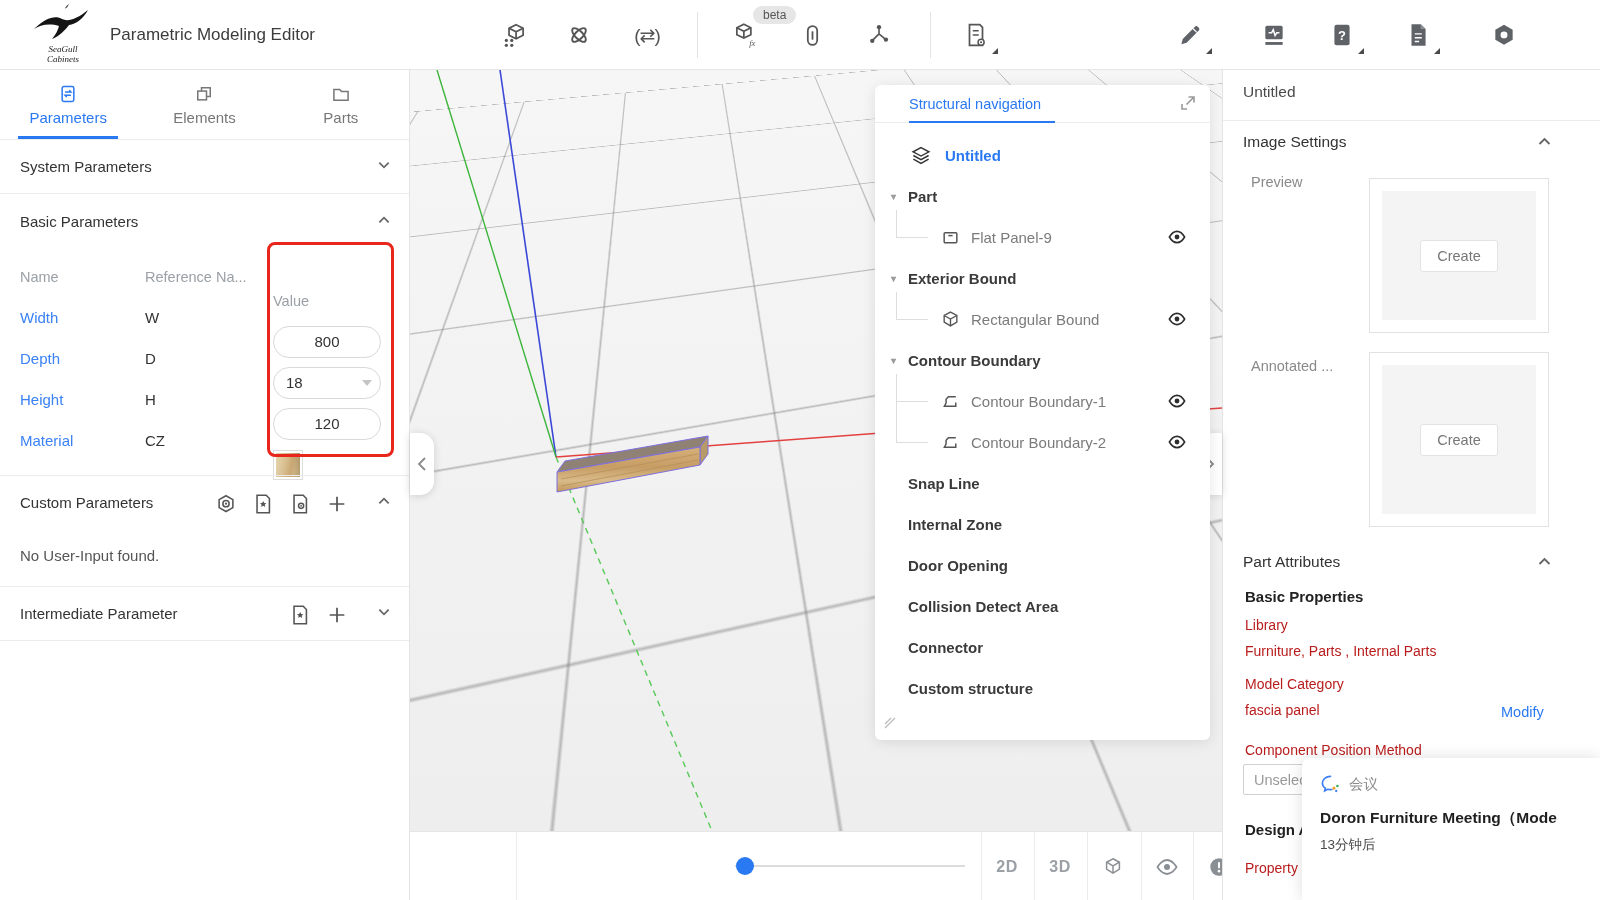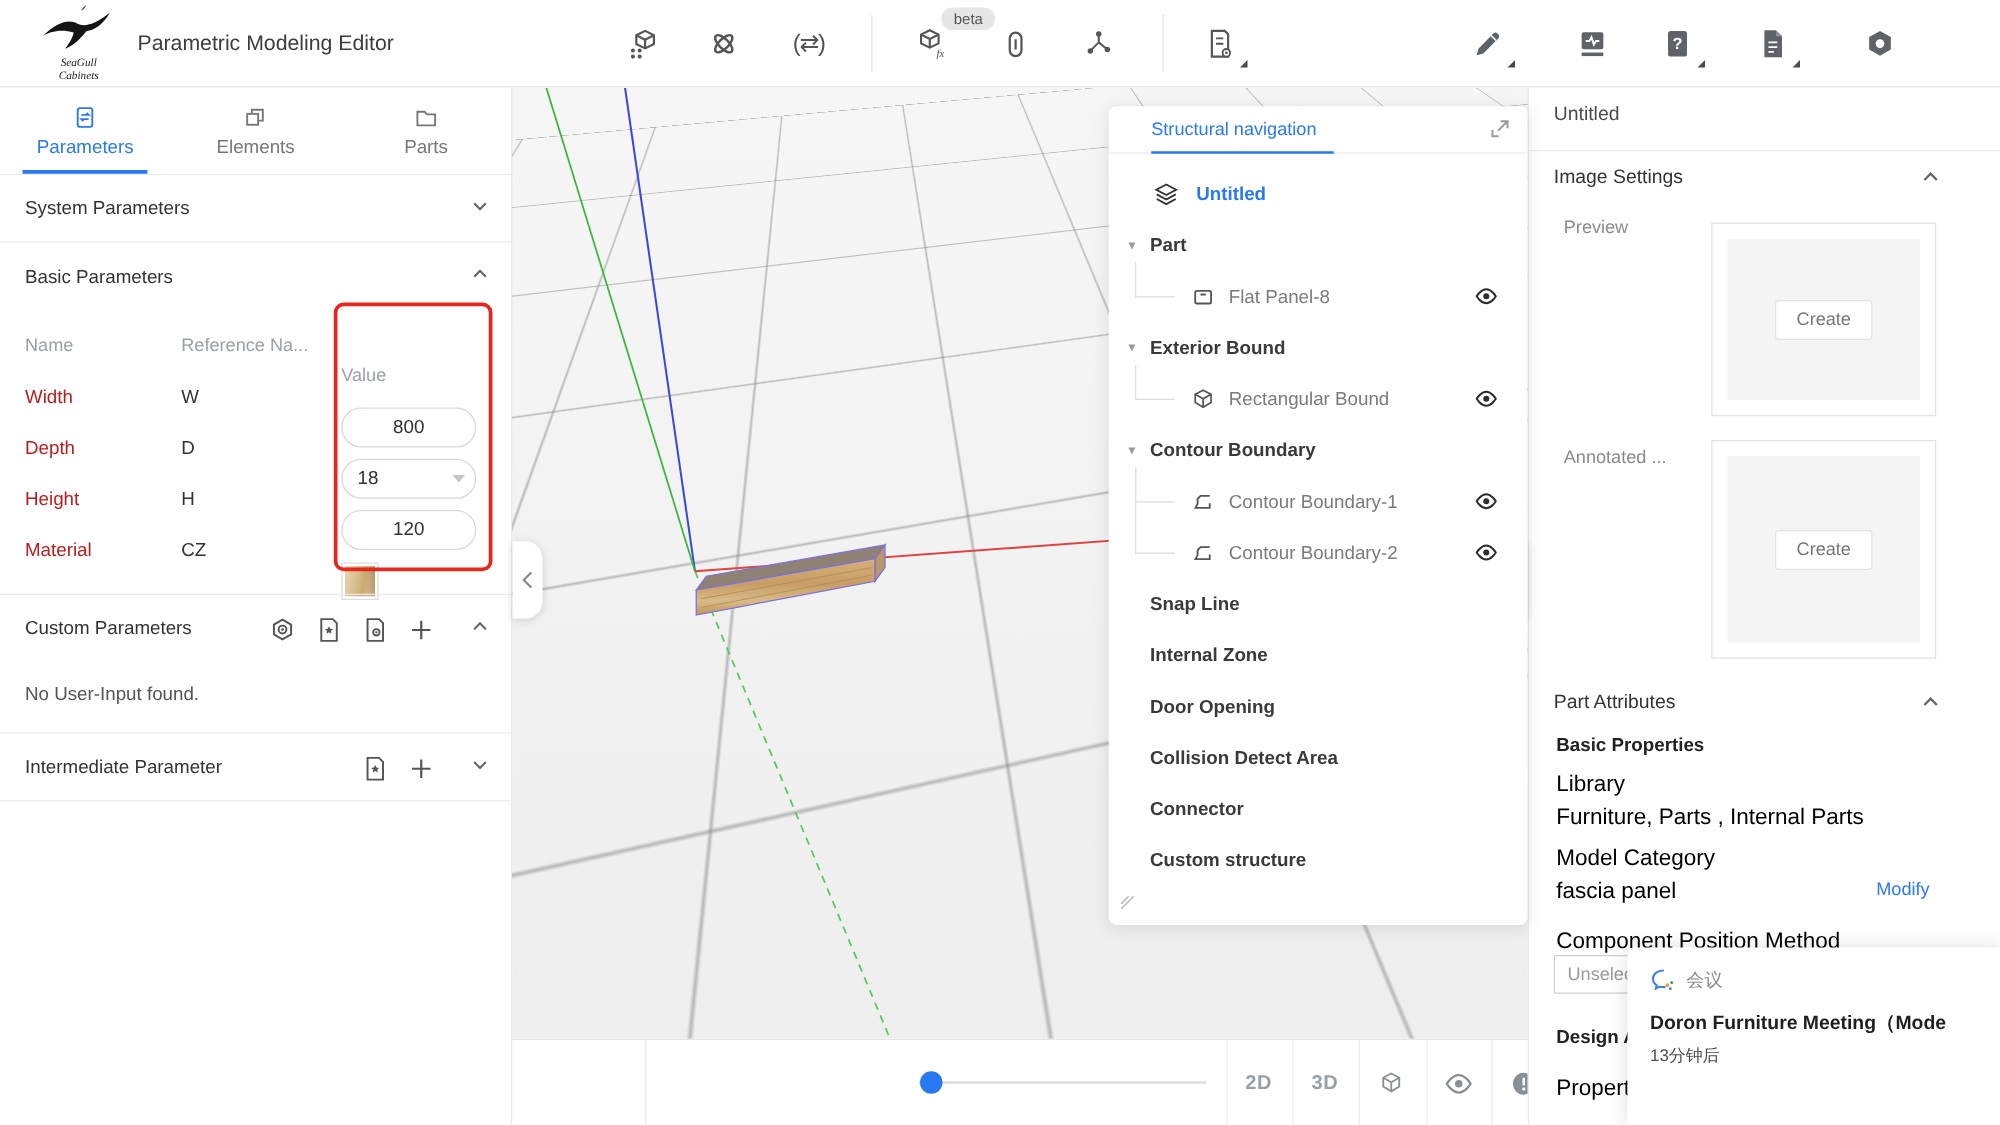--- a/index.html
+++ b/index.html
@@ -27,21 +27,21 @@
   .tabs { position:relative; height:70px; border-bottom:1px solid #ececec; display:flex; }
   .tab { flex:1; display:flex; flex-direction:column; align-items:center; justify-content:center;
          gap:5px; font-size:15px; color:#777; cursor:pointer; position:relative; }
   .tab.active { color:#2979f2; }
   .tab.active::after { content:""; position:absolute; left:18px; right:18px; bottom:0; height:3px; background:#2979f2; }
   .sect-head { position:relative; height:54px; border-bottom:1px solid #ececec; display:flex;
                align-items:center; padding:0 20px; font-size:15px; color:#333; font-weight:500; cursor:pointer; }
   .sect-head .chev { position:absolute; right:18px; }
   .ptable { padding:8px 20px 14px 20px; position:relative; }
   .prow { display:flex; align-items:center; height:41px; }
-  .prow .c1 { width:125px; font-size:15px; color:#b91c1c; }
+  .prow .c1 { width:125px; font-size:15px; color:#3b82f6; }
   .prow .c2 { width:128px; font-size:15px; color:#333; }
   .prow.head .c1, .prow.head .c2, .prow.head .c3 { color:#9aa0a6; font-size:14.5px; }
   .prow .c3 { width:110px;margin-top:48px; }
   .pinput { width:108px; height:32px; border:1px solid #d9d9d9; border-radius:16px; font-size:15px;
             color:#333; text-align:center; background:#fff; font-family:"Liberation Sans",sans-serif; }
   .pselect { position:relative; width:108px; }
   .pselect input { text-align:left; padding-left:12px; }
   .pselect .sel-caret { position:absolute; right:9px; top:13px; width:0; height:0;
             border-left:5px solid transparent; border-right:5px solid transparent; border-top:6px solid #c5c5c5; }
   .swatch { width:30px; height:30px; border:1px solid #ddd; background:#fff; padding:2px; cursor:pointer; }
@@ -77,21 +77,21 @@
   .bb-label { position:absolute; left:168px; top:0; height:69px; line-height:69px; font-size:16px; color:#555; }
   .slider { position:absolute; left:325px; top:33px; width:230px; height:2px; background:#dcdcdc; cursor:pointer; }
   .slider .thumb { position:absolute; left:1px; top:-8px; width:18px; height:18px; border-radius:50%;
       background:#2979f2; cursor:pointer; }
   .bb-btn { position:absolute; top:0; width:52px; height:69px; background:none; border:none; cursor:pointer;
       display:flex; align-items:center; justify-content:center; font-size:16px; font-weight:700;
       color:#9aa0a6; font-family:"Liberation Sans",sans-serif; letter-spacing:.5px; }
 
   
   .struct { position:absolute; left:875px; top:85px; width:335px; height:655px; background:#fff;
-      border-radius:6px; box-shadow:0 2px 14px rgba(0,0,0,.10); z-index:24;margin-left:12px; }
+      border-radius:6px; box-shadow:0 2px 14px rgba(0,0,0,.10); z-index:24; }
   .struct-head { position:relative; height:38px; border-bottom:1px solid #ececec; }
   .struct-tab { position:absolute; left:34px; top:0; height:38px; line-height:38px; font-size:14.5px;
       color:#2979f2; cursor:pointer; }
   .struct-tab::after { content:""; position:absolute; left:0; right:-14px; bottom:0; height:2px; background:#2979f2; }
   .struct-expand { position:absolute; right:12px; top:9px; width:20px; height:20px; background:none;
       border:none; cursor:pointer; }
   .tree { padding-top:12px; position:relative; }
   .trow { height:41px; display:flex; align-items:center; position:relative; cursor:pointer; }
   .trow.root { padding-left:36px; }
   .trow.root .lbl { margin-left:14px; color:#2979f2; font-weight:700; font-size:15px; }
@@ -111,21 +111,21 @@
       border-left:1px solid #e4e4e4; z-index:20; }
   .rp-title { position:absolute; left:20px; top:13px; font-size:15.5px; color:#4a4a4a; }
   .rp-div { position:absolute; left:0; top:50px; width:378px; height:1px; background:#ececec; }
   .rp-sect { position:absolute; left:20px; font-size:15.5px; color:#333; font-weight:500; }
   .rp-chev { position:absolute; right:48px; background:none; border:none; cursor:pointer; }
   .rp-label { position:absolute; left:28px; font-size:14.5px; color:#8a8a8a; }
   .create-box { position:absolute; left:146px; width:180px; border:1px solid #e2e2e2; background:#fff; }
   .create-inner { position:absolute; inset:12px; background:#f4f4f4; display:flex; align-items:center; justify-content:center; }
   .create-btn { padding:7px 16px; background:#fff; border:1px solid #e3e3e3; border-radius:3px;
       font-size:14.5px; color:#777; cursor:pointer; font-family:"Liberation Sans",sans-serif; }
-  .attr-label { position:absolute; left:22px; font-size:18px; color:#000000;text-align:center; }
+  .attr-label { position:absolute; left:22px; font-size:14px; color:#b91c1c;text-align:center; }
   .attr-bold { position:absolute; left:22px; font-size:15px; color:#222; font-weight:700; }
   .modify-link { position:absolute; left:278px; font-size:14.5px; color:#2979f2; cursor:pointer; text-decoration:none; }
   .pos-input { position:absolute; left:20px; top:694px; width:210px; height:31px; border:1px solid #d0d0d0;
       border-radius:2px; font-size:14.5px; color:#999; padding-left:10px; background:#fff;
       font-family:"Liberation Sans",sans-serif; }
 
   
   .notif { position:absolute; left:1302px; top:758px; width:298px; height:142px; background:#fff;
       border-radius:8px 0 0 0; box-shadow:0 0 16px rgba(0,0,0,.13); z-index:40; overflow:hidden; cursor:pointer; }
   .notif-app { position:absolute; left:18px; top:16px; display:flex; align-items:center; gap:8px;
@@ -499,21 +499,21 @@
       <div class="trow group">
         <span class="caret">▾</span>
         <span>Part</span>
       </div>
       <div class="trow child">
         <span class="conn"></span>
         <svg width="19" height="19" viewBox="0 0 18 18">
           <rect x="3" y="4.5" width="12" height="9.5" rx="1" fill="none" stroke="#555" stroke-width="1.4"></rect>
           <line x1="7" y1="7.2" x2="11" y2="7.2" stroke="#555" stroke-width="1.4"></line>
         </svg>
-        <span class="lbl">Flat Panel-8</span>
+        <span class="lbl">Flat Panel-9</span>
         <button class="eye-btn">
           <svg width="20" height="16" viewBox="0 0 24 20">
             <path d="M12 3C6.5 3 2.5 10 2.5 10S6.5 17 12 17s9.5-7 9.5-7S17.5 3 12 3z" fill="none" stroke="#2d2d2d" stroke-width="2"></path>
             <circle cx="12" cy="10" r="3" fill="#2d2d2d"></circle>
           </svg>
         </button>
       </div>
 
       <div class="trow group">
         <span class="caret">▾</span>

